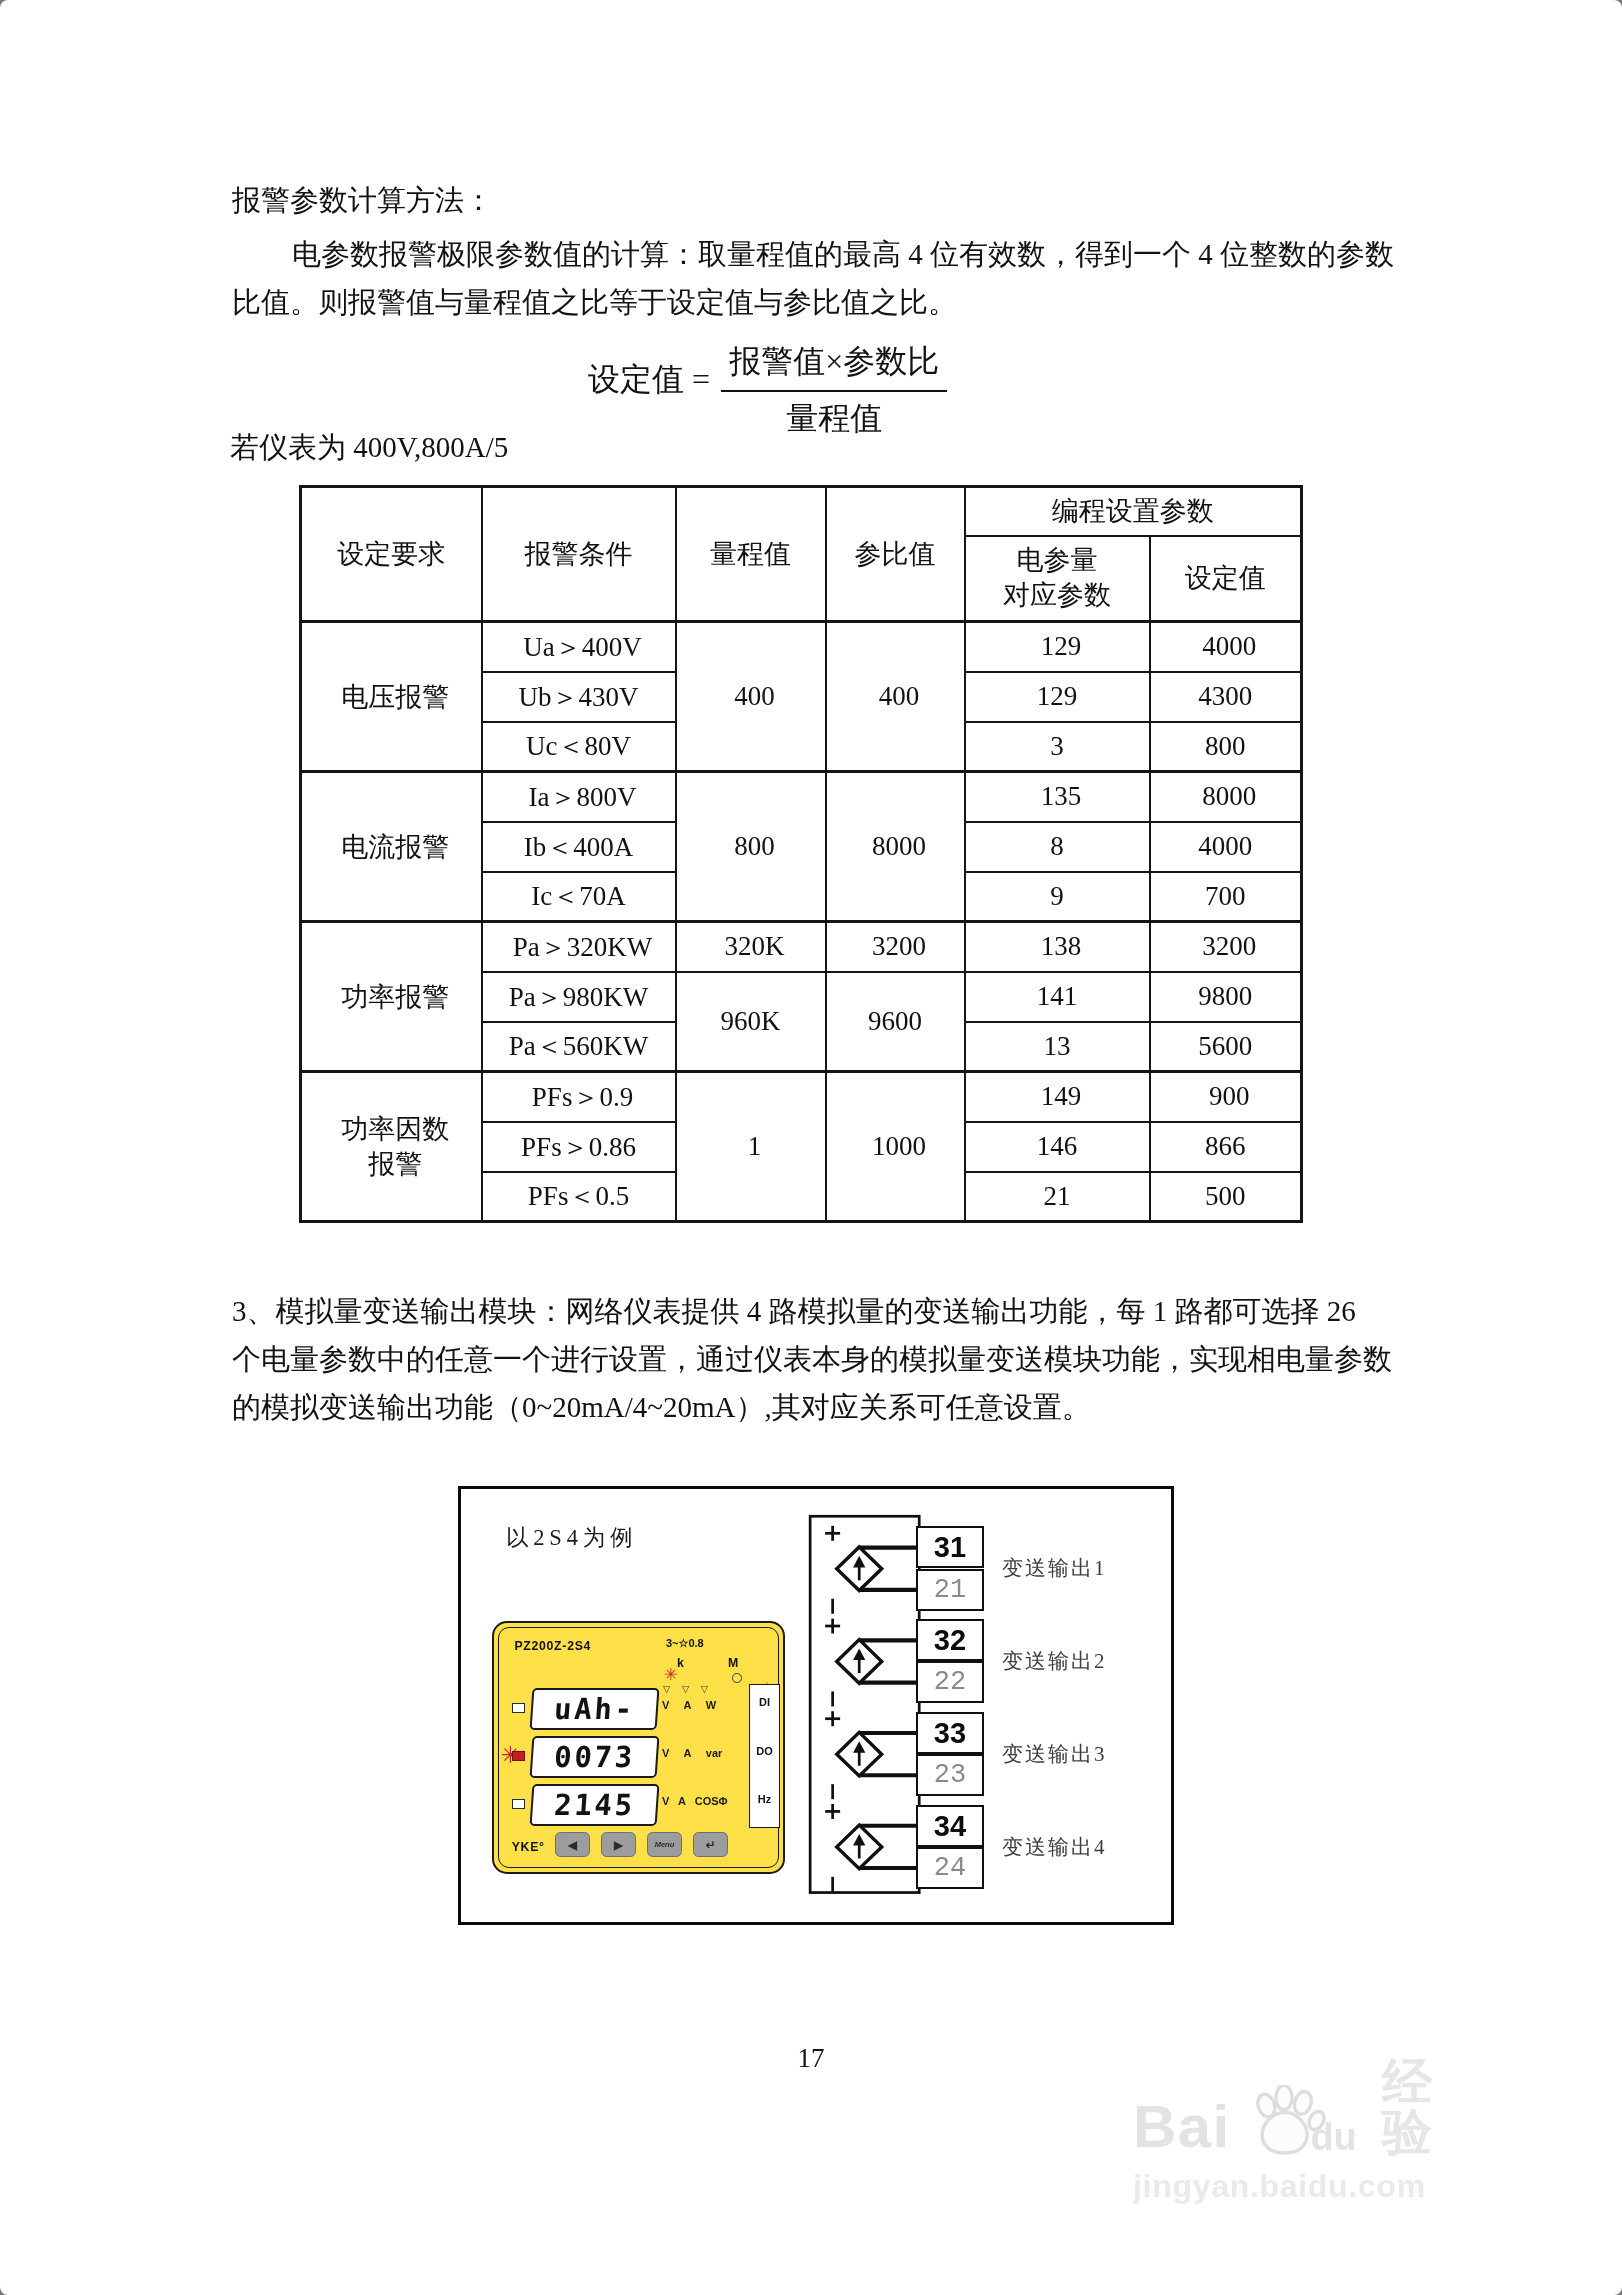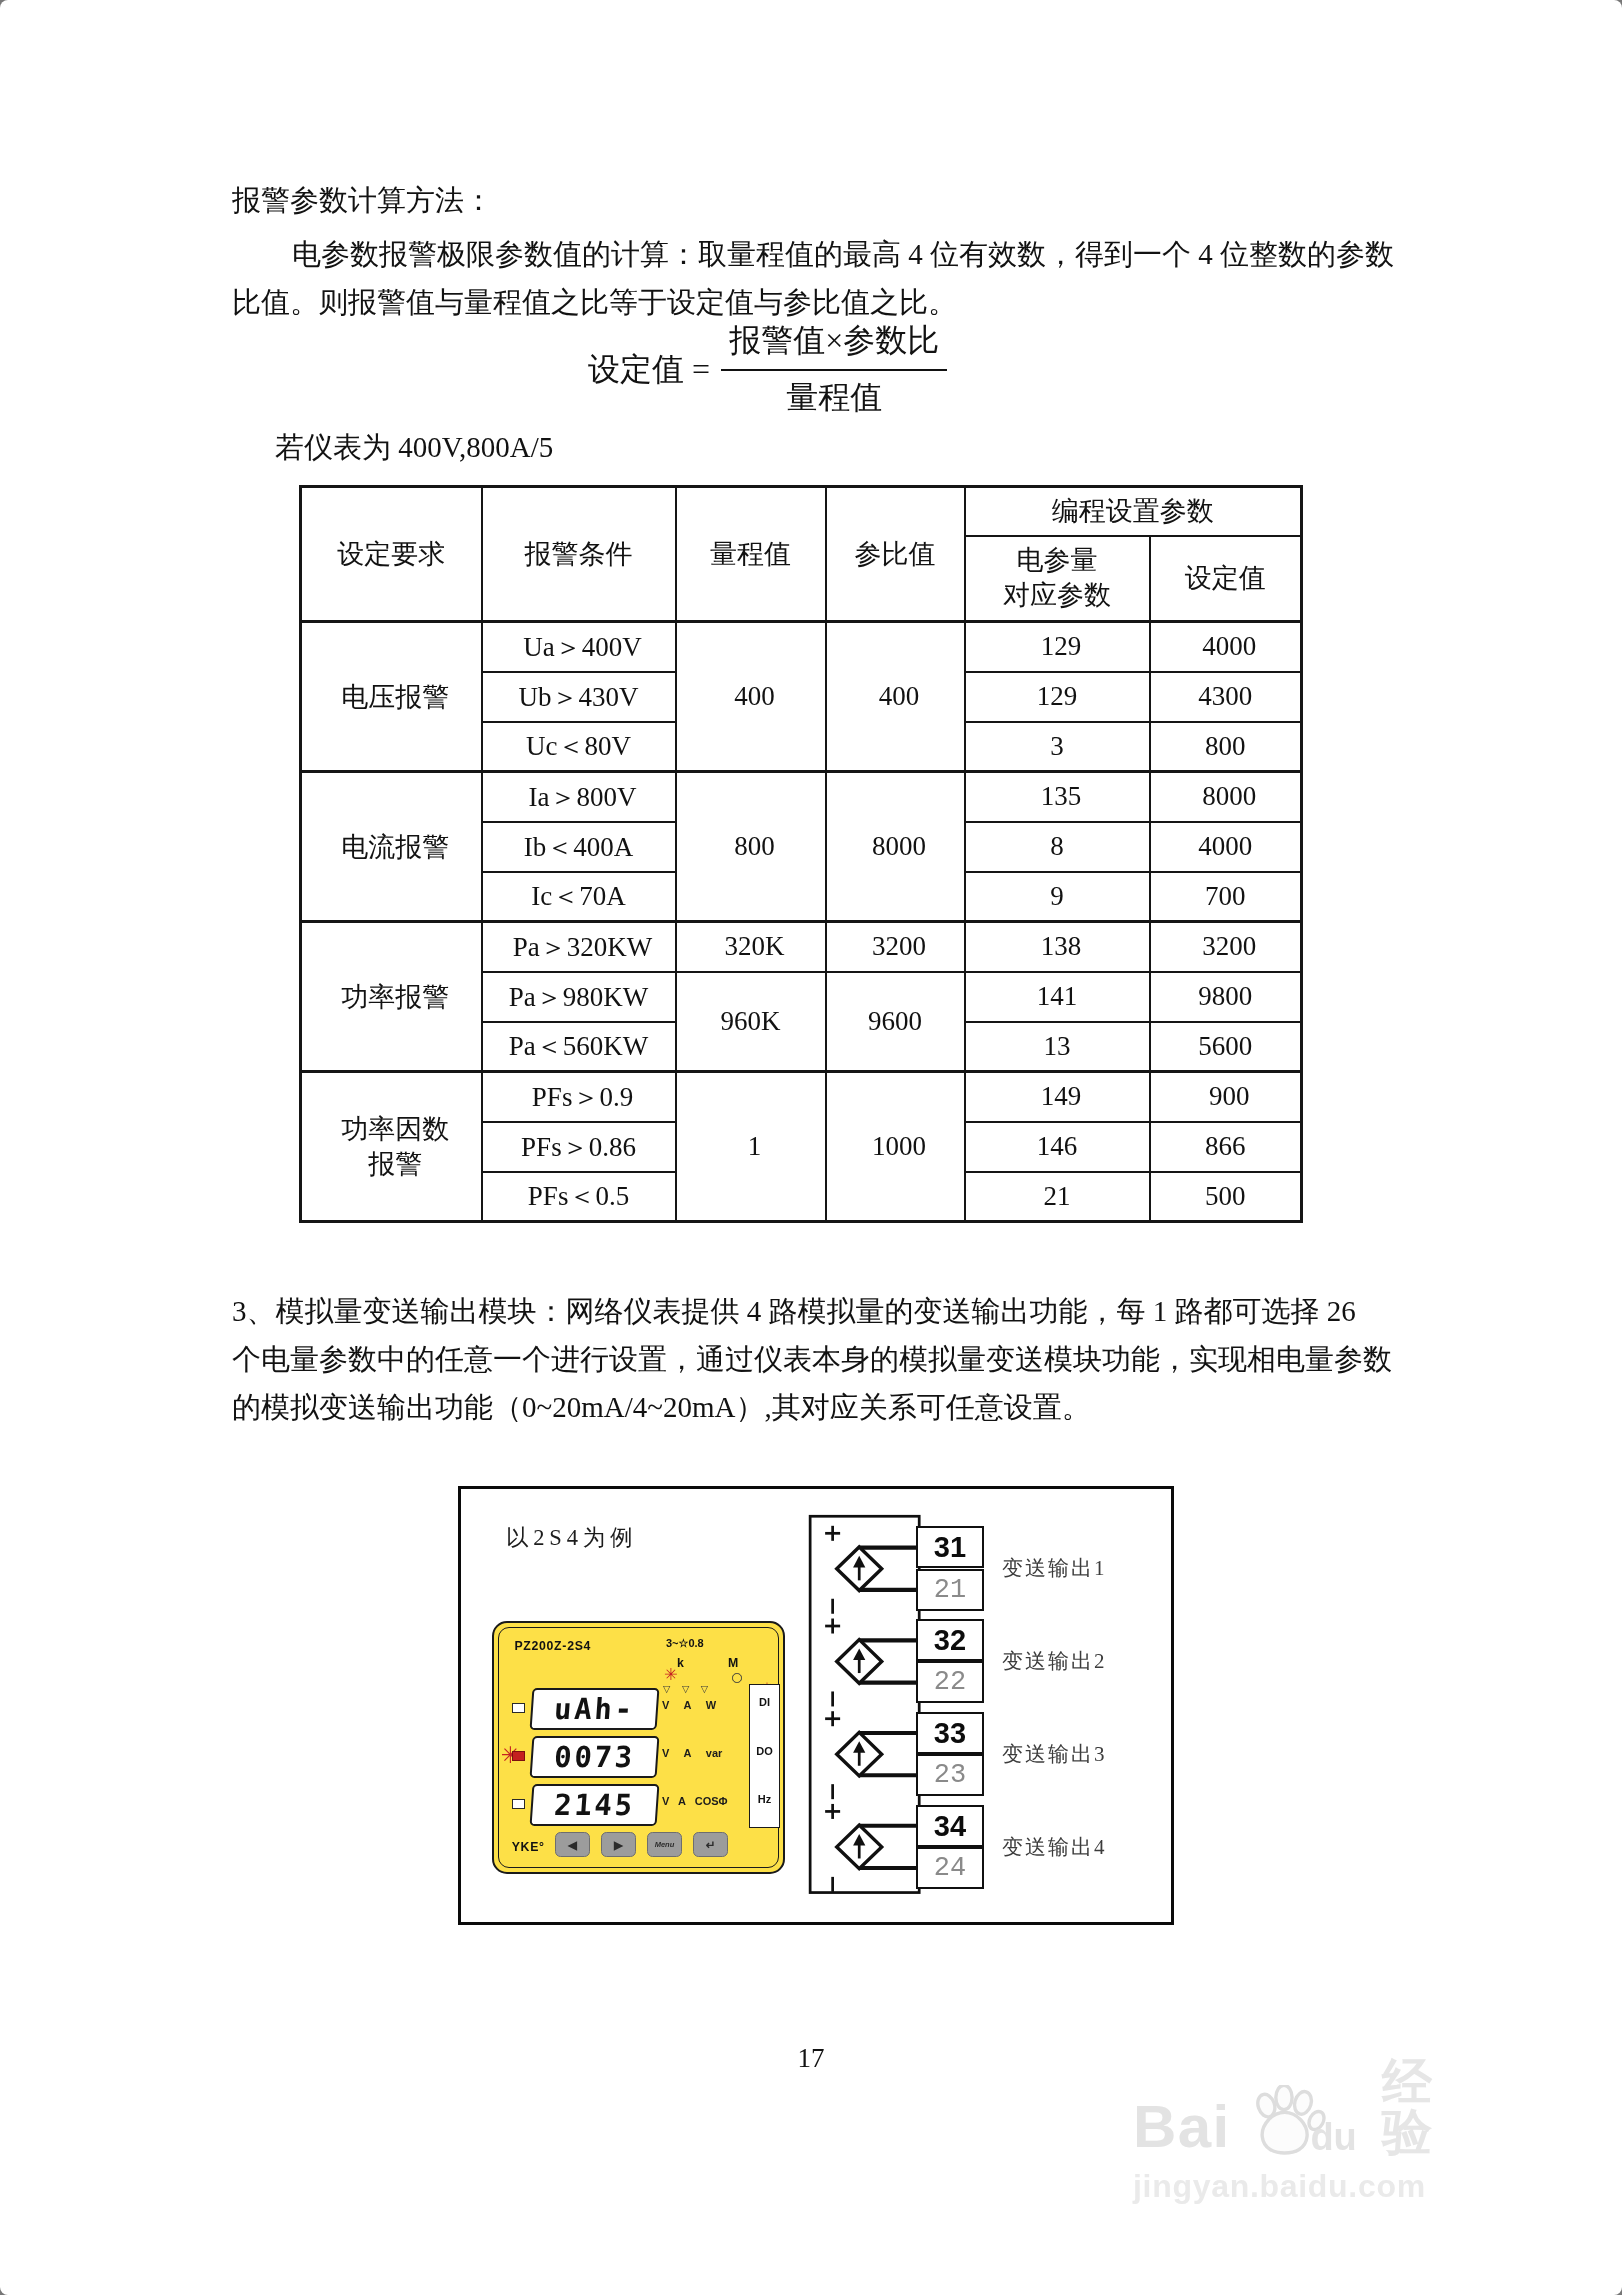--- a/index.html
+++ b/index.html
@@ -6,25 +6,25 @@
   .page{position:relative;width:1622px;height:2295px;background:#ffffff;overflow:hidden;
         font-family:"Liberation Serif","DejaVu Serif",serif;color:#121212;border-radius:8px;}
 
   
   .doc-title{position:absolute;left:232px;top:181px;font-size:29px;}
   .para1{position:absolute;left:232px;top:230px;width:1171px;font-size:29px;line-height:48px;}
   .para1 .indent{padding-left:60px;}
 
   
   .formula{position:absolute;left:588px;top:319px;display:flex;align-items:center;font-size:32px;}
-  .frac{display:inline-flex;flex-direction:column;align-items:flex-end;margin-left:11px;}
+  .frac{display:inline-flex;flex-direction:column;align-items:flex-end;margin-left:11px;margin-top:21px;}
   .frac .num{padding:0 8.2px 5.5px;}
   .frac .den{border-top:2.7px solid #121212;align-self:stretch;text-align:center;padding-top:5.5px;}
 
-  .table-caption{position:absolute;left:230px;top:428px;font-size:29px;margin-left:45px;}
+  .table-caption{position:absolute;left:230px;top:428px;font-size:29px;}
 
   
   .alarm-table{position:absolute;left:299px;top:485px;width:1002px;border-collapse:collapse;
                table-layout:fixed;border:3.4px solid #151515;}
   .alarm-table th,.alarm-table td{border:2px solid #151515;font-size:27px;font-weight:normal;
                text-align:center;vertical-align:middle;padding:0;}
   .alarm-table tr.h1{height:49px;}
   .alarm-table tr.h2{height:86px;}
   .alarm-table tr.h2 th{border-bottom:3.4px solid #151515;}
   .alarm-table tbody tr{height:50px;}

